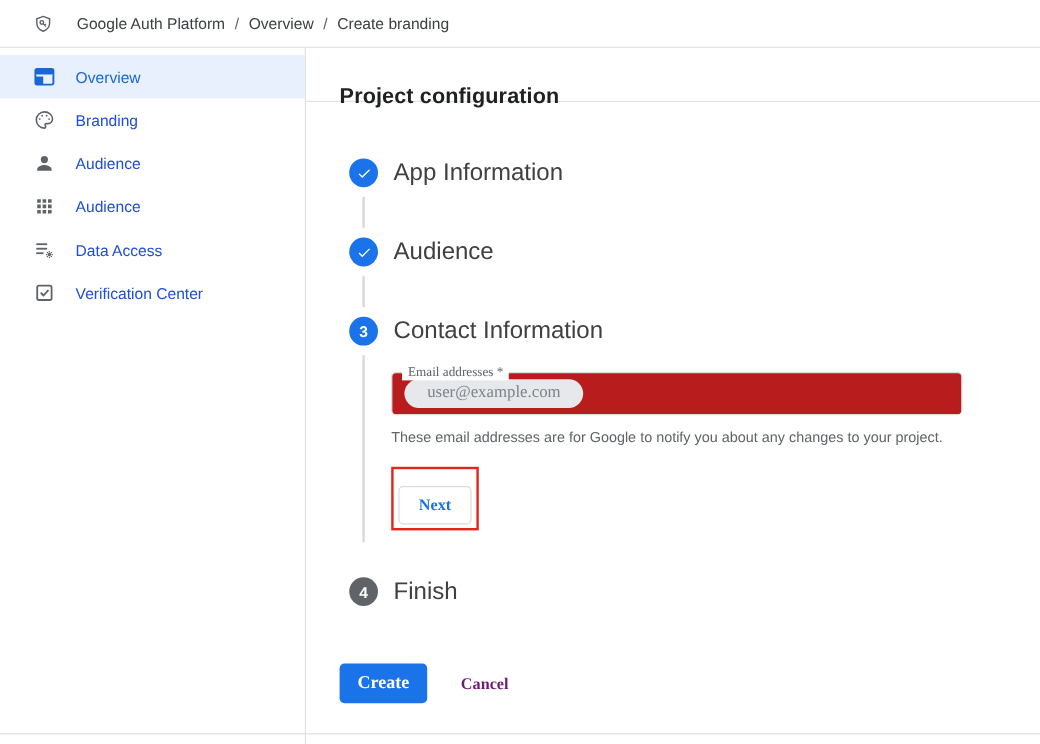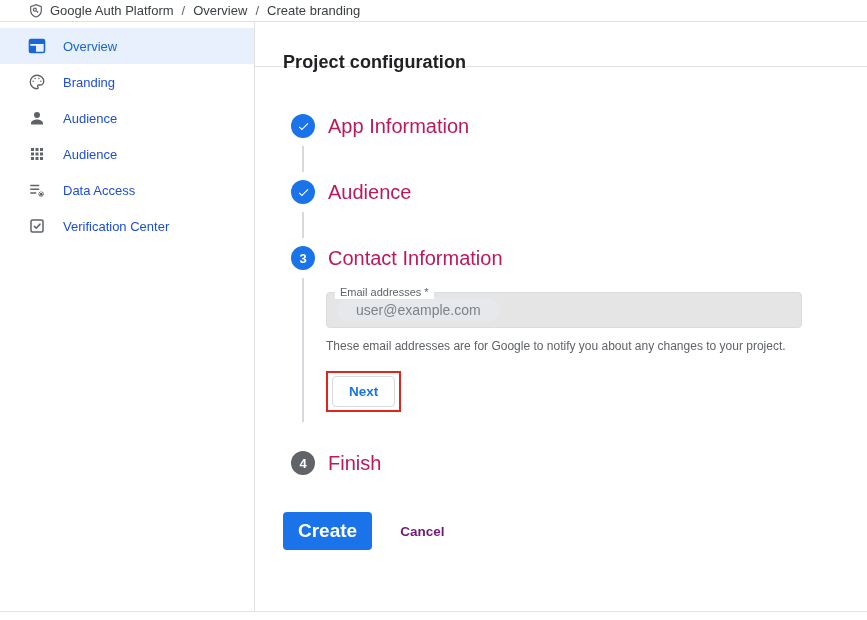--- a/index.html
+++ b/index.html
@@ -4,28 +4,28 @@
 <style>
   * { box-sizing: border-box; margin: 0; padding: 0; }
   html, body { width: 867px; height: 620px; }
   body {
     font-family: "Liberation Sans", sans-serif;
     background: #ffffff;
     color: #202124;
     position: relative;
     overflow: hidden;
   }
-  button { font-family: Liberation Sans, sans-serif; cursor: pointer; }
+  button { font-family: Liberation Serif, serif; cursor: pointer; margin-top: 11px; }
 
   
   .top-header {
-    height: 22px;
-    display: flex;
-    align-items: center;
-    gap: 6px;
+    height: 40px;
+    display: flex;
+    align-items: center;
+    gap: 20px;
     padding-left: 28px;
     border-bottom: 1px solid #e0e2e5;
     background: #fff;
   }
   .breadcrumb {
     display: flex;
     align-items: center;
     gap: 8px;
     font-size: 13px;
     color: #3c4043;
@@ -97,21 +97,21 @@
     width: 24px; height: 24px;
     border-radius: 50%;
     display: flex; align-items: center; justify-content: center;
     flex: 0 0 24px;
     color: #fff;
     font-size: 13px;
     font-weight: 700;
   }
   .step-circle.done, .step-circle.active { background: #1a73e8; }
   .step-circle.pending { background: #606469; }
-  .step-label { font-size: 20px; color: #be185d; }
+  .step-label { font-size: 20px; color: #404040; }
 
   .connector {
     width: 2px;
     height: 26px;
     background: #d6d9dd;
     margin: 5px 0 5px 11px;
   }
 
   .step-content {
     margin: 5px 0 0 11px;
@@ -123,22 +123,23 @@
   .text-field {
     position: relative;
     width: 476px;
     height: 36px;
     border: 1px solid #dadce0;
     border-radius: 4px;
     display: flex;
     align-items: center;
     padding: 0 10px;
     margin-top: 6px;
-    background: #e5e5e5;
+    background: #b91c1c;
     cursor: text;
+    font-family: Liberation Serif, serif;
   }
   .field-label {
     position: absolute;
     top: -8px;
     left: 8px;
     background: #fff;
     padding: 0 5px;
     font-size: 11px;
     color: #5f6368;
     line-height: 14px;
@@ -185,21 +186,21 @@
     align-items: center;
     gap: 28px;
     margin-top: 34px;
     margin-left: -8px;
   }
   .create-btn {
     background: #1a73e8;
     border: none;
     border-radius: 4px;
     color: #fff;
-    font-size: 19px;
+    font-size: 15px;
     font-weight: 700;
     padding: 8px 15px;
   }
   .cancel-btn {
     background: none;
     border: none;
     color: #701a75;
     font-size: 13.5px;
     font-weight: 700;
   }

